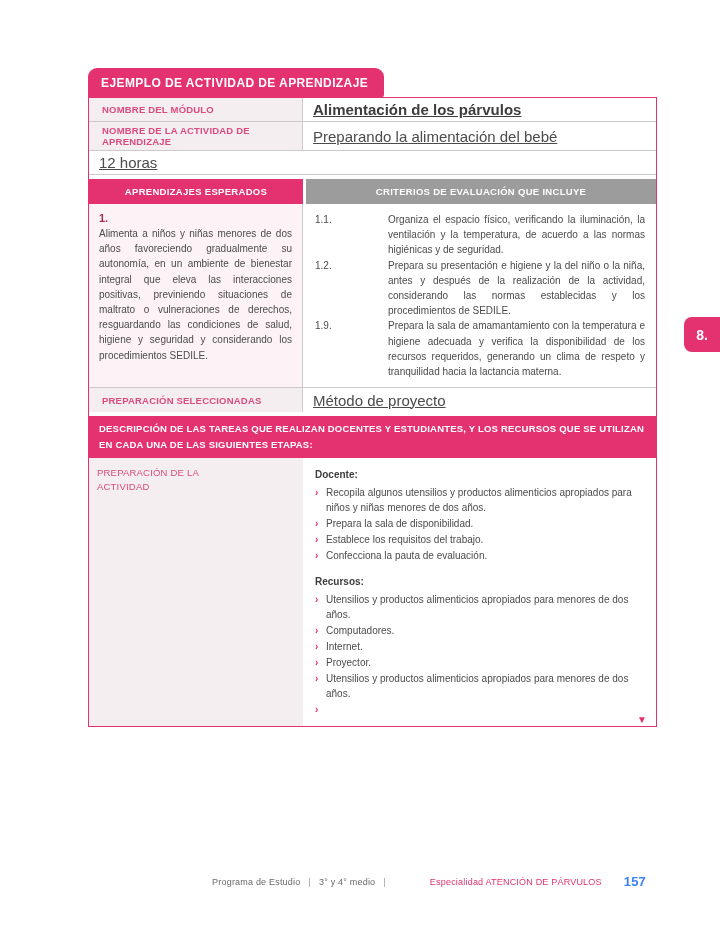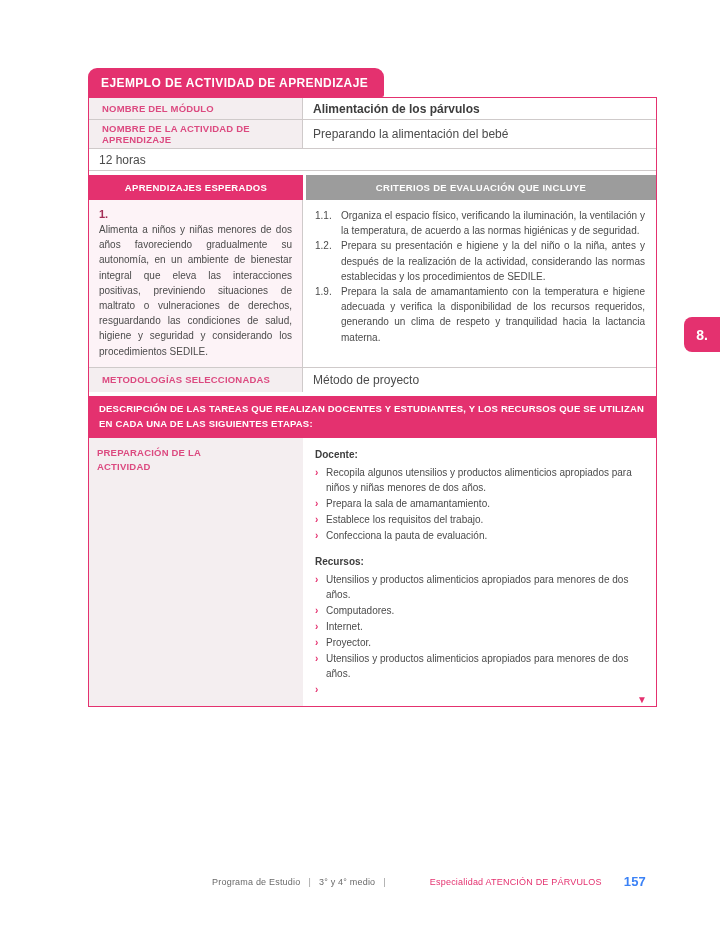--- a/index.html
+++ b/index.html
@@ -23,21 +23,21 @@
   .row { display:flex; }
   .info-row { border-bottom:1px solid #cfcaca; min-height:22px; }
   .info-row:last-of-type { border-bottom:none; }
   .cell.label {
     width:214px; flex-shrink:0; background:#f4eef0; color:#dc4a80;
     font-size:9.5px; font-weight:bold; letter-spacing:.2px;
     display:flex; align-items:center; padding:3px 13px;
     border-right:1px solid #cfcaca;
   }
   .cell.value {
-    flex:1; font-size:12px; display:flex; align-items:center; padding:3px 10px;
+    flex:1; font-size:15px; display:flex; align-items:center; padding:3px 10px;text-decoration:underline;
   }
   .cell.value.bold { font-weight:bold; color:#3d3d3d; }
 
   .gap { height:4px; background:#fff; }
 
   .header-row { height:25px; }
   .hdr {
     color:#fff; font-weight:bold; font-size:9.5px; letter-spacing:.3px;
     display:flex; align-items:center; justify-content:center; text-align:center;
   }
@@ -47,30 +47,30 @@
   .content-row { border-bottom:1px solid #cfcaca; }
   .ap-cell {
     width:214px; flex-shrink:0; background:#fdf3f7;
     border-right:1px solid #cfcaca; padding:8px 10px 8px 10px;
   }
   .ap-num { font-weight:bold; color:#a32e56; font-size:11px; margin-bottom:2px; }
   .ap-text { font-size:10px; line-height:1.52; text-align:justify; }
   .cr-cell { flex:1; padding:8px 11px 8px 12px; }
   .cr-item { display:flex; font-size:10px; line-height:1.52; }
   .cr-num { width:26px; flex-shrink:0; }
-  .cr-text { flex:1; text-align:justify; }
+  .cr-text { flex:1; text-align:justify;margin-left:47px; }
 
   .banner {
     background:#e4316f; color:#fff; font-weight:bold; font-size:9.5px;
     line-height:1.65; padding:5px 10px 6px; letter-spacing:.2px;
   }
   .prep-row { min-height:222px; }
   .prep-label {
     width:214px; flex-shrink:0; background:#f4eef0; color:#dc4a80;
-    font-size:9.5px; font-weight:bold; padding:8px 8px;
+    font-size:9.5px; font-weight:normal; padding:8px 8px;
     border-right:1px solid #f4eef0;
   }
   .prep-label span { display:block; max-width:112px; line-height:1.45; letter-spacing:.2px; }
   .prep-content { flex:1; padding:8px 12px 8px 12px; font-size:10px; line-height:1.5; }
   .list-heading { font-weight:bold; color:#3d3d3d; margin:1px 0 3px; }
   .list-heading.second { margin-top:11px; }
   ul.blist { list-style:none; }
   ul.blist li { display:flex; margin-bottom:1px; }
   .chev { color:#e4316f; font-weight:bold; width:11px; flex-shrink:0; }
   .cont-arrow {
@@ -137,42 +137,42 @@
           <span class="cr-text">Prepara su presentación e higiene y la del niño o la niña, antes y después de la realización de la actividad, considerando las normas establecidas y los procedimientos de SEDILE.</span>
         </div>
         <div class="cr-item">
           <span class="cr-num">1.9.</span>
           <span class="cr-text">Prepara la sala de amamantamiento con la temperatura e higiene adecuada y verifica la disponibilidad de los recursos requeridos, generando un clima de respeto y tranquilidad hacia la lactancia materna.</span>
         </div>
       </div>
     </div>
 
     <div class="row info-row" style="border-bottom:none; min-height:24px;">
-      <div class="cell label">METODOLOGÍAS SELECCIONADAS</div>
+      <div class="cell label">PREPARACIÓN SELECCIONADAS</div>
       <div class="cell value">Método de proyecto</div>
     </div>
 
     <div class="gap"></div>
 
     <div class="banner">DESCRIPCIÓN DE LAS TAREAS QUE REALIZAN DOCENTES Y ESTUDIANTES, Y LOS RECURSOS QUE SE UTILIZAN EN CADA UNA DE LAS SIGUIENTES ETAPAS:</div>
 
     <div class="row prep-row">
       <div class="prep-label">
         <span>PREPARACIÓN DE LA ACTIVIDAD</span>
       </div>
       <div class="prep-content">
         <div class="list-heading">Docente:</div>
         <ul class="blist">
           <li>
             <span class="chev">›</span>
             <span>Recopila algunos utensilios y productos alimenticios apropiados para niños y niñas menores de dos años.</span>
           </li>
           <li>
             <span class="chev">›</span>
-            <span>Prepara la sala de amamantamiento.</span>
+            <span>Prepara la sala de disponibilidad.</span>
           </li>
           <li>
             <span class="chev">›</span>
             <span>Establece los requisitos del trabajo.</span>
           </li>
           <li>
             <span class="chev">›</span>
             <span>Confecciona la pauta de evaluación.</span>
           </li>
         </ul>

